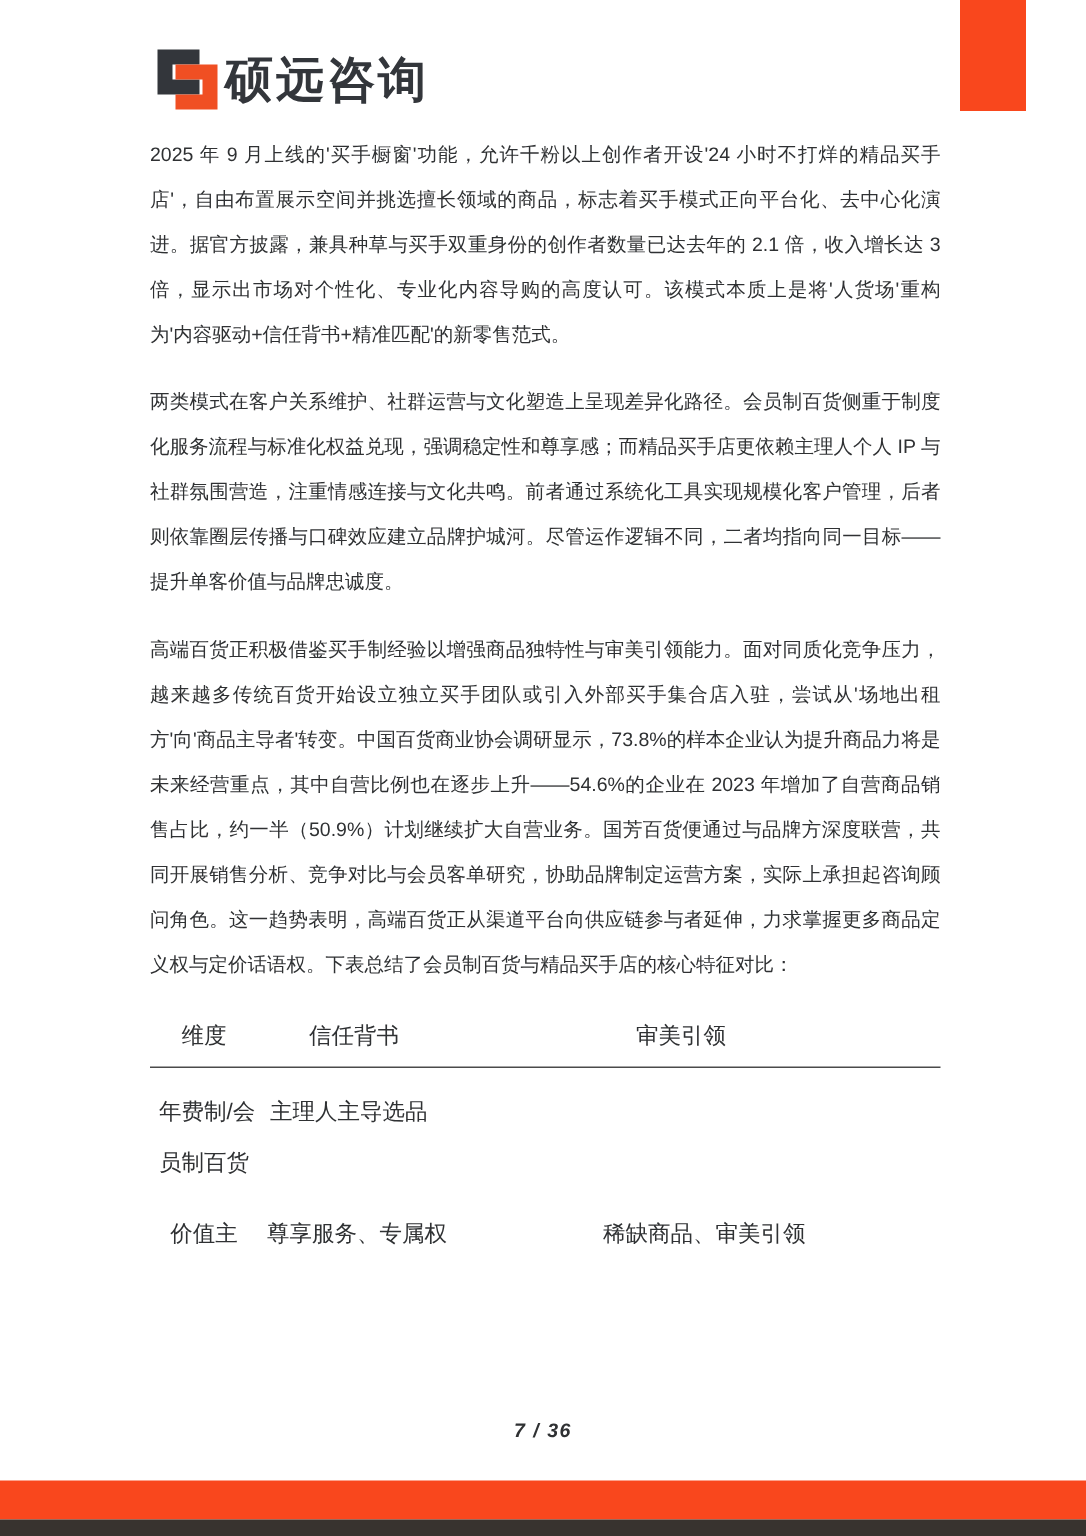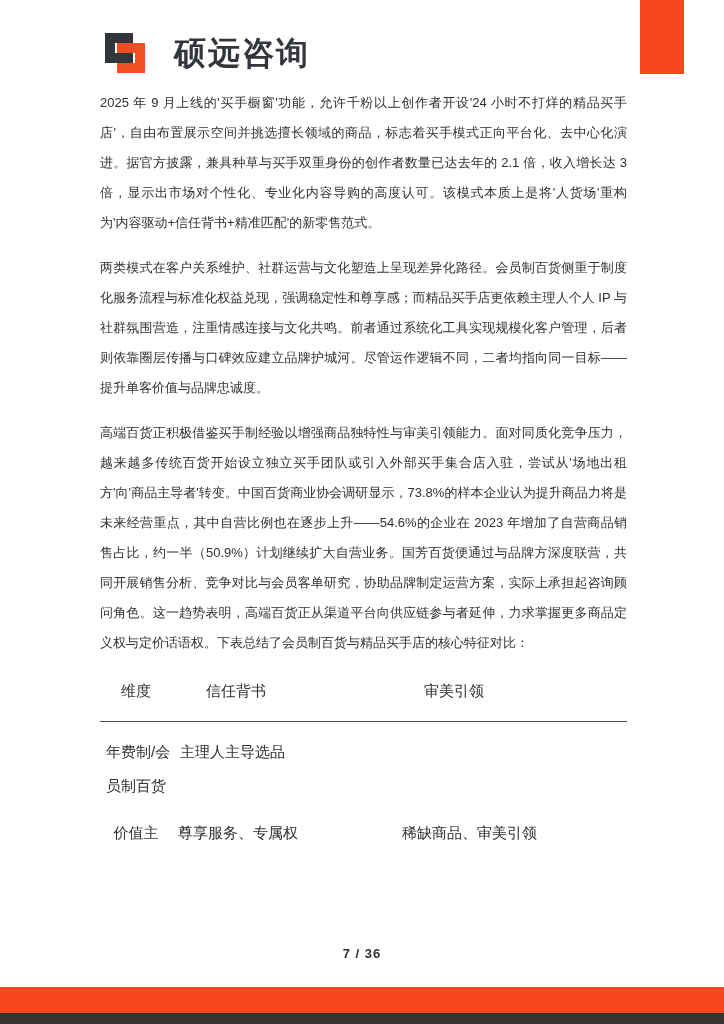--- a/index.html
+++ b/index.html
@@ -13,21 +13,21 @@
     font-family: "Liberation Sans", "DejaVu Sans", sans-serif;
   }
 
   
   .logo {
     position: absolute;
     top: 30px;
     left: 102px;
     display: flex;
     align-items: center;
-    gap: 26px;
+    gap: 2px;
   }
   .logo-icon { width: 46px; height: 46px; display: block; }
   .brand-name {
     font-size: 32px;
     font-weight: 600;
     color: #33363b;
     letter-spacing: 2px;
     line-height: 46px;
     white-space: nowrap;
   }
@@ -62,41 +62,42 @@
     font-size: 15px;
     color: #2f3133;
   }
   .t-head, .t-row {
     display: grid;
     grid-template-columns: 72px 222px 1fr;
   }
   .t-head {
     line-height: 36px;
     border-bottom: 1px solid #4a4a4a;
-    padding-bottom: 12px;
+    padding-bottom: 2px;
   }
   .t-head .c1 { text-align: center; }
   .t-head .c2 { padding-left: 34px; }
   .t-head .c3 { padding-left: 30px; }
   .t-row { padding-top: 13px; line-height: 34px; }
   .t-row .c1 { text-align: center; padding: 0 12px; }
   .t-row .c2 { padding-left: 6px; }
   .t-row .c3 { padding-left: 8px; }
 
   
   .page-num {
     position: absolute;
     top: 946px;
     left: 0;
     width: 100%;
     text-align: center;
     font-size: 13px;
     font-weight: bold;
     color: #2f3133;
     letter-spacing: 1px;
+    font-style: italic;
   }
   .bar-orange {
     position: absolute;
     left: 0;
     right: 0;
     bottom: 11px;
     height: 26px;
     background: #f9471d;
   }
   .bar-dark {

